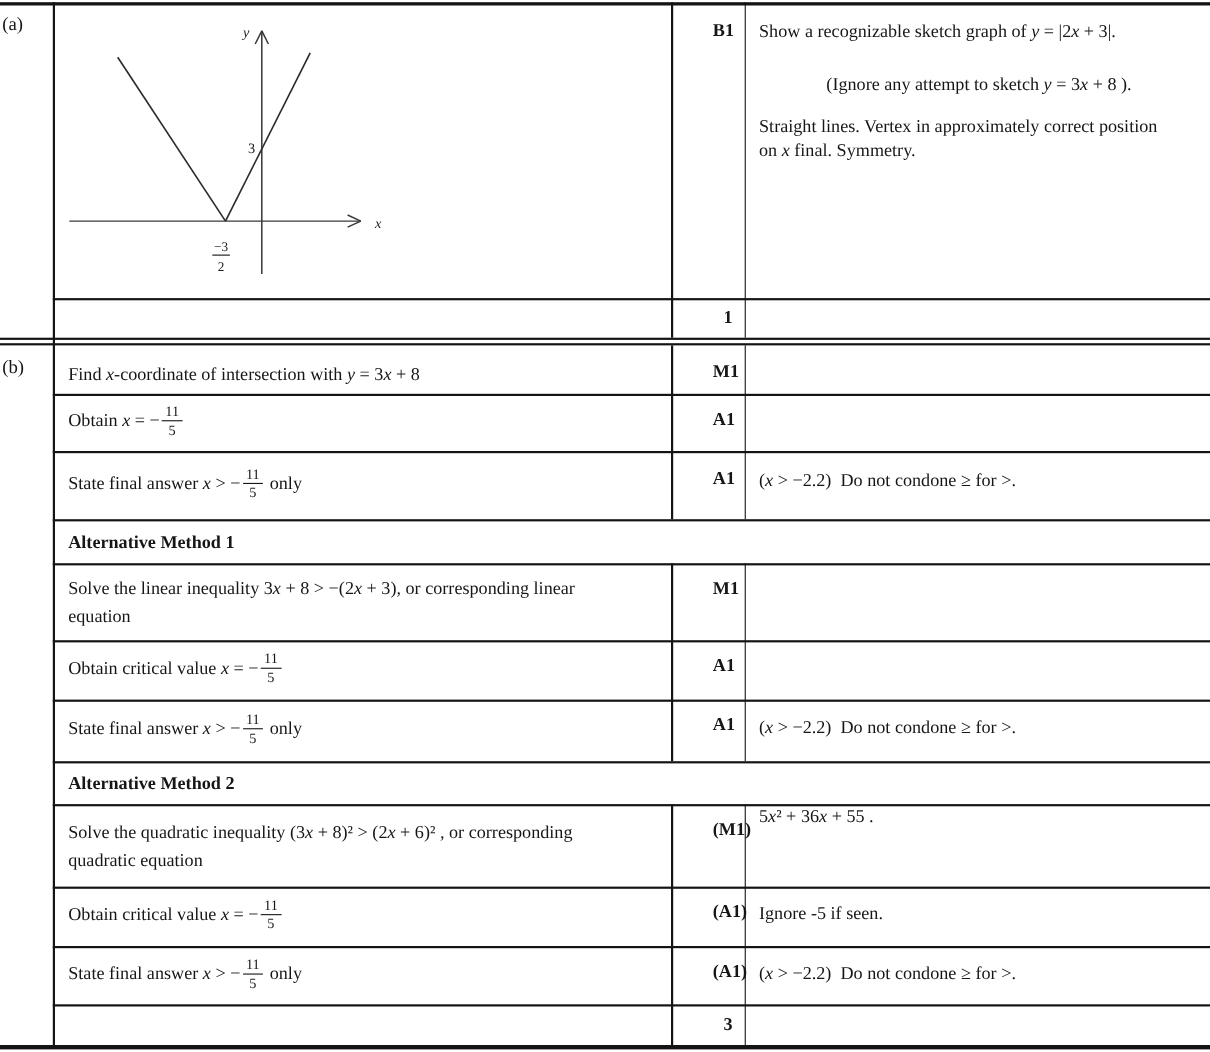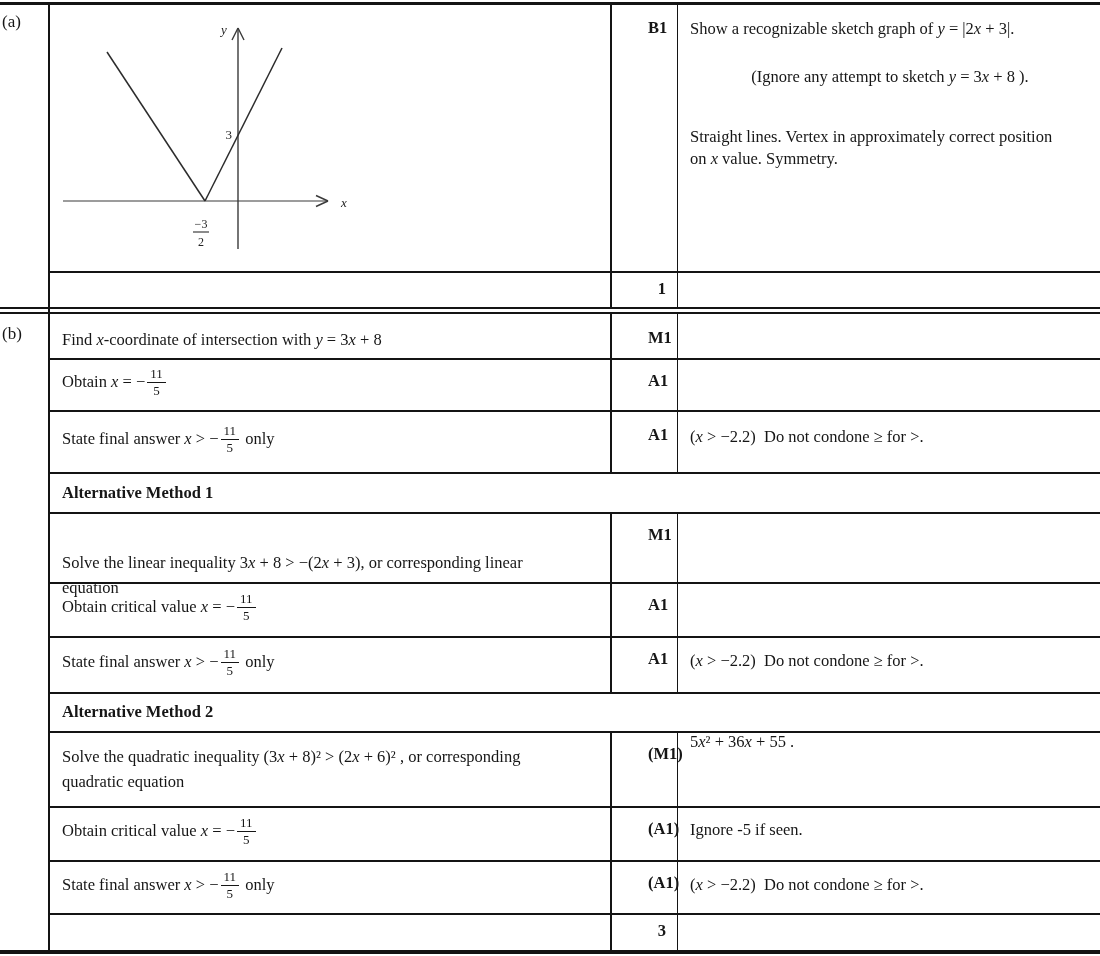--- a/index.html
+++ b/index.html
@@ -86,21 +86,21 @@
       <line x1="145" y1="230" x2="161" y2="230" stroke="#2c2c2c" stroke-width="1.1"></line>
       <text class="frnum" x="153" y="244" text-anchor="middle">2</text>
     </g>
   </svg>
 
   <div class="cell markcell" style="left:610px;top:2px;width:67px;height:40px;padding-top:16px;">B1</div>
 
   <div class="cell commentcell" style="left:677px;top:2px;width:423px;height:269px;padding-top:16px;">
     <div class="seg"><span>Show a recognizable sketch graph of </span><span class="it">y</span><span> = |2</span><span class="it">x</span><span> + 3|.</span></div>
     <div class="seg" style="margin-top:26px;text-align:center;"><span>(Ignore any attempt to sketch </span><span class="it">y</span><span> = 3</span><span class="it">x</span><span> + 8 ).</span></div>
-    <div class="seg" style="margin-top:38px;"><span>Straight lines. Vertex in approximately correct position</span><br><span>on </span><span class="it">x</span><span> value. Symmetry.</span></div>
+    <div class="seg" style="margin-top:16px;"><span>Straight lines. Vertex in approximately correct position</span><br><span>on </span><span class="it">x</span><span> final. Symmetry.</span></div>
   </div>
 
   <div class="cell markcell" style="left:610px;top:271px;width:67px;height:36px;padding-top:8px;">1</div>
 
   <div class="cell partlabel" style="left:2px;top:324px;width:44px;">(b)</div>
 
   <div class="cell main" style="left:48px;top:315px;width:562px;height:49px;">
     <div class="seg"><span>Find </span><span class="it">x</span><span>-coordinate of intersection with </span><span class="it">y</span><span> = 3</span><span class="it">x</span><span> + 8</span></div>
   </div>
   <div class="cell markcell" style="left:610px;top:315px;width:67px;height:43px;padding-top:13px;">M1</div>
@@ -115,21 +115,21 @@
   </div>
   <div class="cell markcell" style="left:610px;top:410px;width:67px;height:62px;padding-top:15px;">A1</div>
   <div class="cell commentcell" style="left:677px;top:410px;width:423px;height:62px;padding-top:16px;">
     <div class="seg"><span>(</span><span class="it">x</span><span> &gt; −2.2)</span><span>&nbsp; Do not condone ≥ for &gt;.</span></div>
   </div>
 
   <div class="cell main hdr" style="left:48px;top:472px;width:1052px;height:40px;">
     <div class="seg">Alternative Method 1</div>
   </div>
 
-  <div class="cell main" style="left:48px;top:540px;width:562px;height:70px;">
+  <div class="cell main" style="left:48px;top:512px;width:562px;height:70px;">
     <div class="seg"><span>Solve the linear inequality 3</span><span class="it">x</span><span> + 8 &gt; −(2</span><span class="it">x</span><span> + 3),  or corresponding linear</span><br><span>equation</span></div>
   </div>
   <div class="cell markcell" style="left:610px;top:512px;width:67px;height:70px;padding-top:13px;">M1</div>
 
   <div class="cell main" style="left:48px;top:582px;width:562px;height:54px;">
     <div class="seg"><span>Obtain critical value </span><span class="it">x</span><span> = −</span><span class="frac"><span class="fn">11</span><span class="fd">5</span></span></div>
   </div>
   <div class="cell markcell" style="left:610px;top:582px;width:67px;height:54px;padding-top:13px;">A1</div>
 
   <div class="cell main" style="left:48px;top:636px;width:562px;height:56px;">

